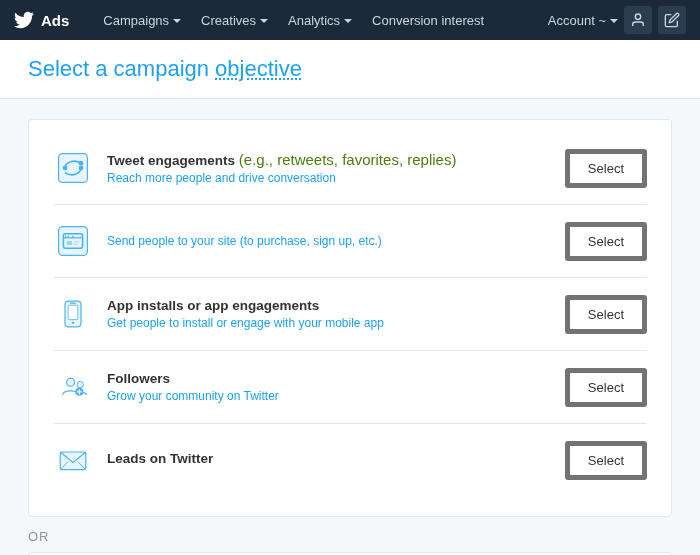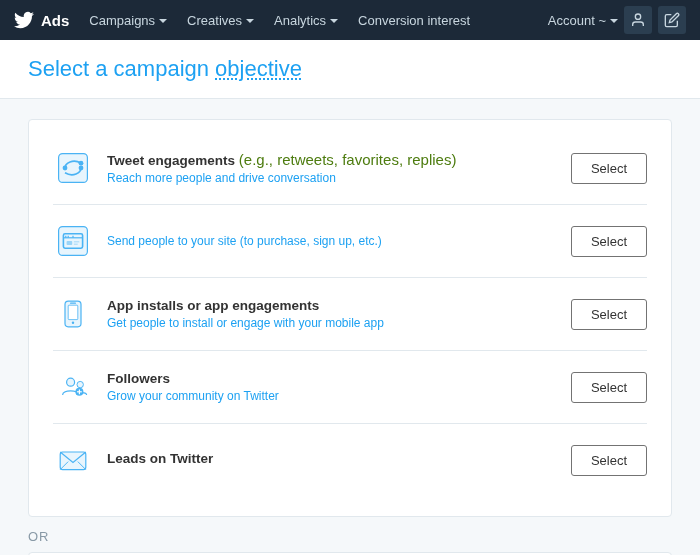--- a/index.html
+++ b/index.html
@@ -14,21 +14,21 @@
       padding: 0 14px;
       gap: 0;
     }
     .navbar-brand {
       display: flex;
       align-items: center;
       gap: 7px;
       color: #fff;
       font-weight: bold;
       font-size: 15px;
-      margin-right: 10px;
+      margin-right: 24px;
     }
     .twitter-bird {
       width: 20px;
       height: 20px;
       fill: #fff;
     }
     .nav-links {
       display: flex;
       align-items: center;
       gap: 0;
@@ -145,21 +145,21 @@
       font-weight: 400;
       color: #4d7c0f;
       font-size: 15px;
     }
     .obj-desc {
       font-size: 12px;
       color: #1da1f2;
     }
 
     .select-btn {
-      border: 1px solid #737373;
+      border: 5px solid #737373;
       background: #fff;
       color: #333;
       font-size: 13px;
       padding: 7px 18px;
       border-radius: 3px;
       cursor: pointer;
       white-space: nowrap;
       flex-shrink: 0;
       min-width: 76px;
     }

